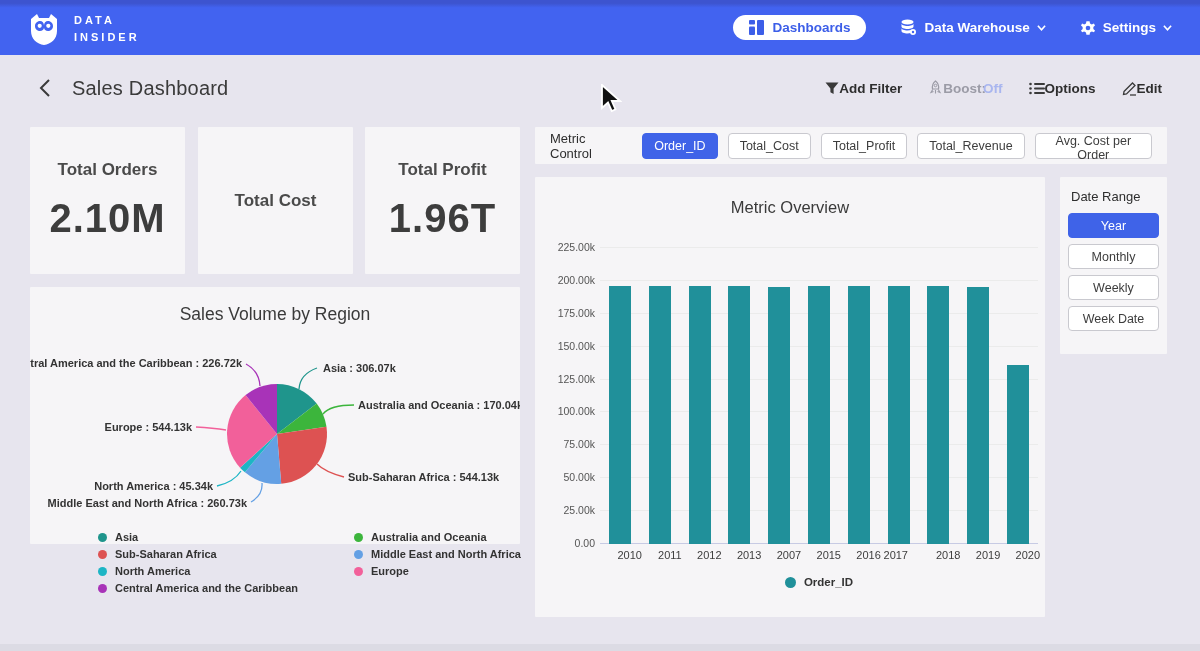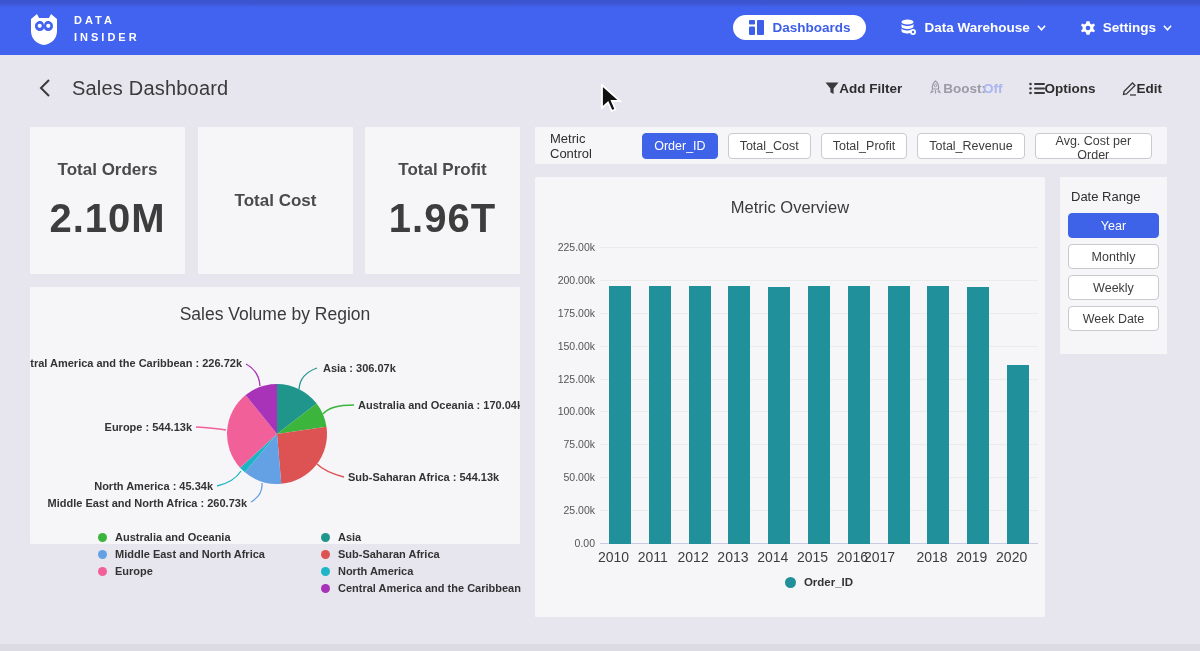--- a/index.html
+++ b/index.html
@@ -54,21 +54,21 @@
   .legend-text { font-size:11px; font-weight:bold; color:#333; white-space:nowrap; }
 
   
   .bar-card { left:535px; top:177px; width:510px; height:440px; }
   .plot { position:absolute; left:65px; top:71px; width:438px; height:296px; }
   .gridline { position:absolute; left:0; width:438px; height:1px; background:#ebebeb; }
   .gridline.zero { background:#c7cbe4; }
   .ytick { position:absolute; right:443px; width:60px; text-align:right; font-size:10.5px; color:#555; }
   .bar { position:absolute; bottom:0; width:22px; background:#20909a; }
   .xlabels { position:absolute; left:65px; top:372px; width:438px; height:16px; }
-  .xlabel { position:absolute; width:44px; text-align:left; font-size:14px; color:#3d3d3d; }
+  .xlabel { position:absolute; width:44px; text-align:right; font-size:11px; color:#3d3d3d; }
   .bar-legend { position:absolute; left:65px; top:399px; width:438px; display:flex; align-items:center; justify-content:center; gap:8px; }
   .bar-legend-dot { width:11px; height:11px; border-radius:50%; }
   .bar-legend-text { font-size:11.5px; font-weight:bold; color:#333; }
 
   
   .range-card { left:1060px; top:177px; width:107px; height:177px; padding:11px 8px; }
   .range-label { font-size:13px; color:#2e2e2e; margin:1px 0 9px 3px; }
   .range-btn { display:block; width:91px; height:25px; margin:0 auto 6px auto; font-size:12.5px; color:#3d3d3d;
     background:#fff; border:1px solid #c9c9cf; border-radius:4px; cursor:pointer; font-family:inherit; }
   .range-btn.selected { background:#3f63e8; border-color:#3f63e8; color:#fff; }
@@ -217,48 +217,48 @@
       <path d="M247,89 L210.03,122.67 A50,50 0 0 1 215.59,50.10 Z" fill="#f2609a"></path>
       <path d="M166,82 Q183,83 196,85" fill="none" stroke="#f2609a" stroke-width="1.3"></path>
       <text x="162" y="86" text-anchor="end" font-size="11" font-weight="bold" fill="#333">Europe : 544.13k</text>
       <path d="M247,89 L215.59,50.10 A50,50 0 0 1 247.00,39.00 Z" fill="#a833b8"></path>
       <path d="M216,19 Q229,26 230,41" fill="none" stroke="#a833b8" stroke-width="1.3"></path>
       <text x="212" y="22" text-anchor="end" font-size="11" font-weight="bold" fill="#333">Central America and the Caribbean : 226.72k</text>
     </svg>
   <div class="pie-legend" id="pie-legend">
       <div class="legend-col">
         <div class="legend-item">
+          <span class="legend-dot" style="background: rgb(31, 149, 140);"></span>
+          <span class="legend-text">Asia</span>
+        </div>
+        <div class="legend-item">
+          <span class="legend-dot" style="background: rgb(221, 82, 82);"></span>
+          <span class="legend-text">Sub-Saharan Africa</span>
+        </div>
+        <div class="legend-item">
+          <span class="legend-dot" style="background: rgb(29, 181, 197);"></span>
+          <span class="legend-text">North America</span>
+        </div>
+        <div class="legend-item">
+          <span class="legend-dot" style="background: rgb(168, 51, 184);"></span>
+          <span class="legend-text">Central America and the Caribbean</span>
+        </div>
+      </div>
+      <div class="legend-col">
+        <div class="legend-item">
           <span class="legend-dot" style="background: rgb(60, 181, 60);"></span>
           <span class="legend-text">Australia and Oceania</span>
         </div>
         <div class="legend-item">
           <span class="legend-dot" style="background: rgb(100, 160, 228);"></span>
           <span class="legend-text">Middle East and North Africa</span>
         </div>
         <div class="legend-item">
           <span class="legend-dot" style="background: rgb(242, 96, 154);"></span>
           <span class="legend-text">Europe</span>
-        </div>
-      </div>
-      <div class="legend-col">
-        <div class="legend-item">
-          <span class="legend-dot" style="background: rgb(31, 149, 140);"></span>
-          <span class="legend-text">Asia</span>
-        </div>
-        <div class="legend-item">
-          <span class="legend-dot" style="background: rgb(221, 82, 82);"></span>
-          <span class="legend-text">Sub-Saharan Africa</span>
-        </div>
-        <div class="legend-item">
-          <span class="legend-dot" style="background: rgb(29, 181, 197);"></span>
-          <span class="legend-text">North America</span>
-        </div>
-        <div class="legend-item">
-          <span class="legend-dot" style="background: rgb(168, 51, 184);"></span>
-          <span class="legend-text">Central America and the Caribbean</span>
         </div>
       </div>
     </div>
 </div>
 
 <div class="card bar-card">
   <div class="card-title" style="padding-top:21px; font-size:16.5px;">Metric Overview</div>
   <div class="plot" id="bar-plot">
       <div class="gridline zero" style="top: 295px;"></div>
       <div class="ytick" style="top: 289px;">0.00</div>
@@ -290,21 +290,21 @@
       <div class="bar" style="left: 287.636px; height: 257.7px; background: rgb(32, 144, 154);"></div>
       <div class="bar" style="left: 327.455px; height: 257.6px; background: rgb(32, 144, 154);"></div>
       <div class="bar" style="left: 367.273px; height: 257.5px; background: rgb(32, 144, 154);"></div>
       <div class="bar" style="left: 407.091px; height: 179.2px; background: rgb(32, 144, 154);"></div>
     </div>
   <div class="xlabels" id="bar-xlabels">
       <div class="xlabel" style="left: -2.09091px;">2010</div>
       <div class="xlabel" style="left: 37.7273px;">2011</div>
       <div class="xlabel" style="left: 77.5455px;">2012</div>
       <div class="xlabel" style="left: 117.364px;">2013</div>
-      <div class="xlabel" style="left: 157.182px;">2014</div>
+      <div class="xlabel" style="left: 157.182px;">2007</div>
       <div class="xlabel" style="left: 197px;">2015</div>
       <div class="xlabel" style="left: 236.818px;">2016</div>
       <div class="xlabel" style="left: 264px;">2017</div>
       <div class="xlabel" style="left: 316.455px;">2018</div>
       <div class="xlabel" style="left: 356.273px;">2019</div>
       <div class="xlabel" style="left: 396.091px;">2020</div>
     </div>
   <div class="bar-legend">
     <span class="bar-legend-dot" id="bar-legend-dot" style="background: rgb(32, 144, 154);"></span>
     <span class="bar-legend-text">Order_ID</span>

